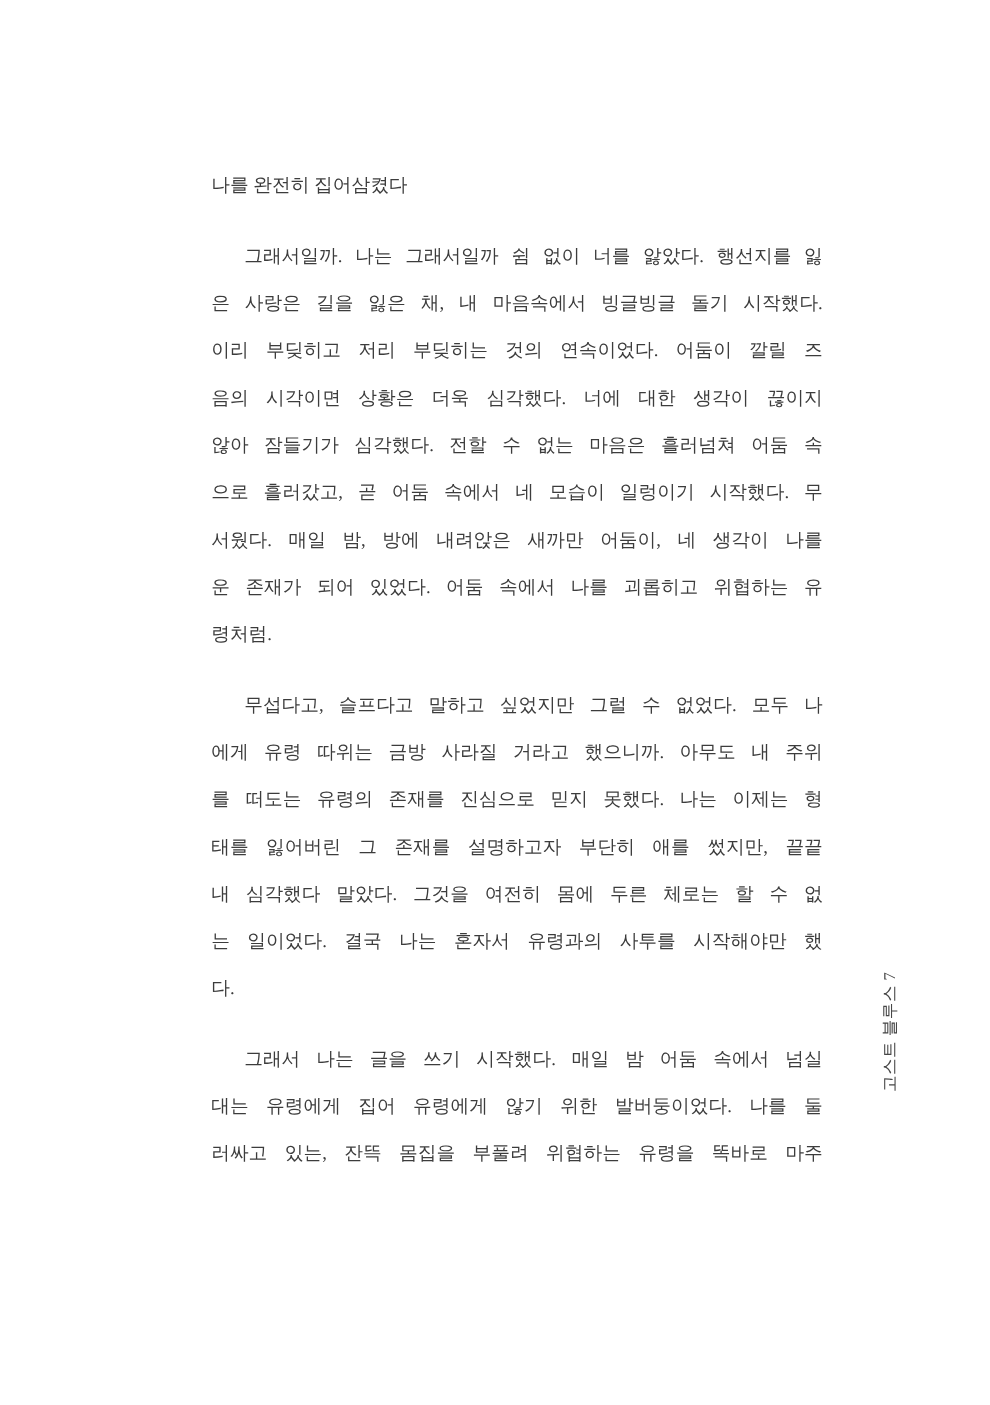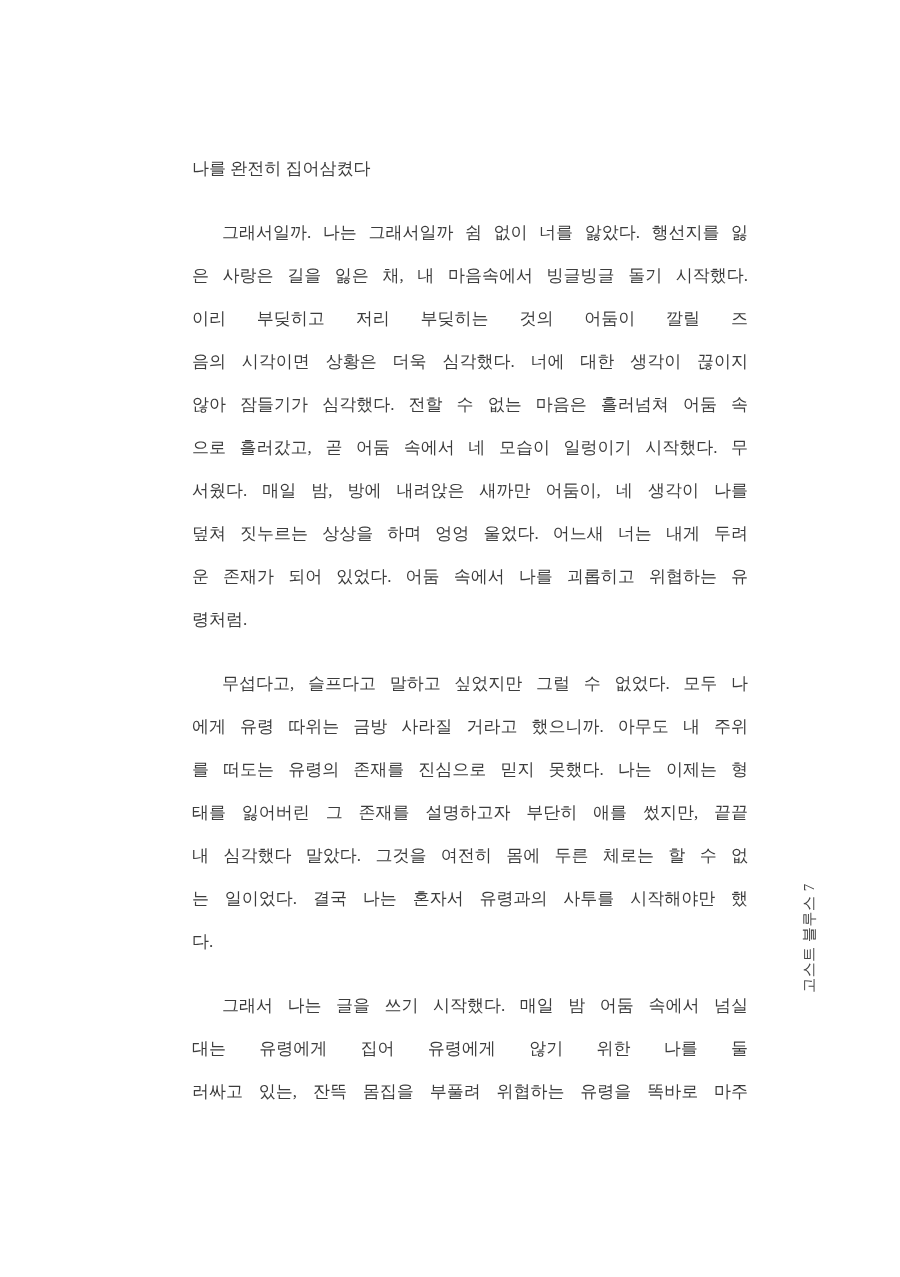--- a/index.html
+++ b/index.html
@@ -82,20 +82,21 @@
           <span>빙글빙글</span>
           <span>돌기</span>
           <span>시작했다.</span>
         </div>
         <div class="line justified">
           <span>이리</span>
           <span>부딪히고</span>
           <span>저리</span>
           <span>부딪히는</span>
           <span>것의</span>
+          <span>연속이었다.</span>
           <span>어둠이</span>
           <span>깔릴</span>
           <span>즈</span>
         </div>
         <div class="line justified">
           <span>음의</span>
           <span>시각이면</span>
           <span>상황은</span>
           <span>더욱</span>
           <span>심각했다.</span>
@@ -132,32 +133,20 @@
           <span>서웠다.</span>
           <span>매일</span>
           <span>밤,</span>
           <span>방에</span>
           <span>내려앉은</span>
           <span>새까만</span>
           <span>어둠이,</span>
           <span>네</span>
           <span>생각이</span>
           <span>나를</span>
-        </div>
-        <div class="line justified">
-          <span>덮쳐</span>
-          <span>짓누르는</span>
-          <span>상상을</span>
-          <span>하며</span>
-          <span>엉엉</span>
-          <span>울었다.</span>
-          <span>어느새</span>
-          <span>너는</span>
-          <span>내게</span>
-          <span>두려</span>
         </div>
         <div class="line justified">
           <span>운</span>
           <span>존재가</span>
           <span>되어</span>
           <span>있었다.</span>
           <span>어둠</span>
           <span>속에서</span>
           <span>나를</span>
           <span>괴롭히고</span>
@@ -252,20 +241,21 @@
           <span>속에서</span>
           <span>넘실</span>
         </div>
         <div class="line justified">
           <span>대는</span>
           <span>유령에게</span>
           <span>집어</span>
           <span>유령에게</span>
           <span>않기</span>
           <span>위한</span>
+          <span>발버둥이었다.</span>
           <span>나를</span>
           <span>둘</span>
         </div>
         <div class="line justified">
           <span>러싸고</span>
           <span>있는,</span>
           <span>잔뜩</span>
           <span>몸집을</span>
           <span>부풀려</span>
           <span>위협하는</span>

